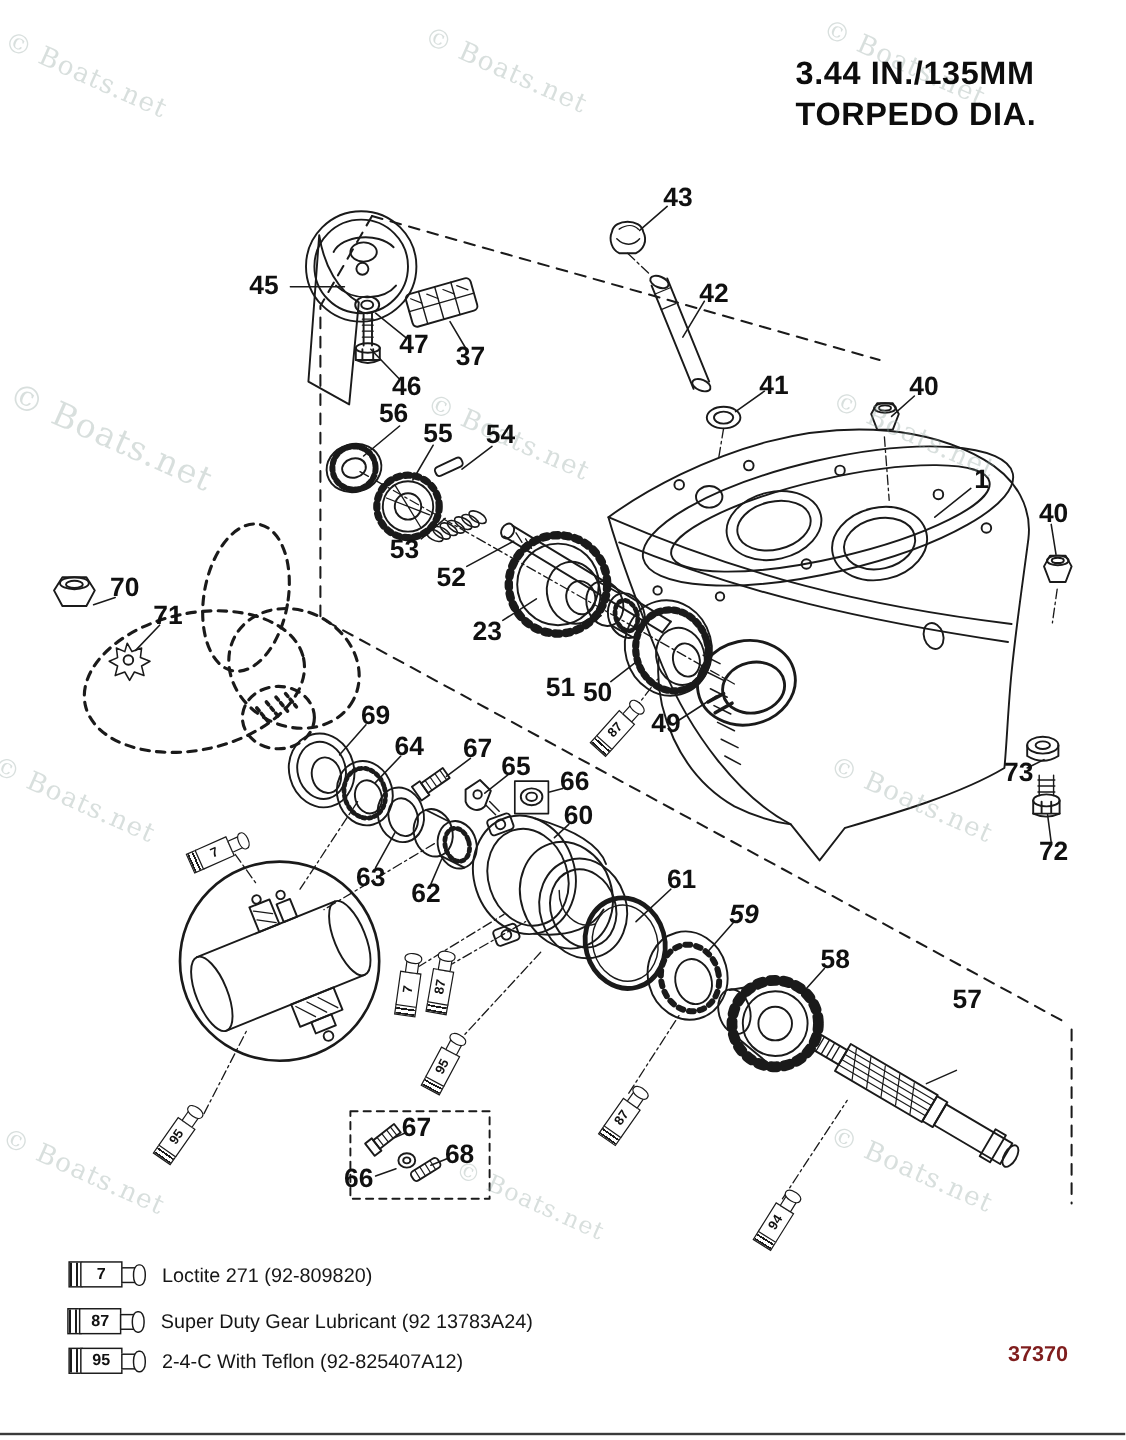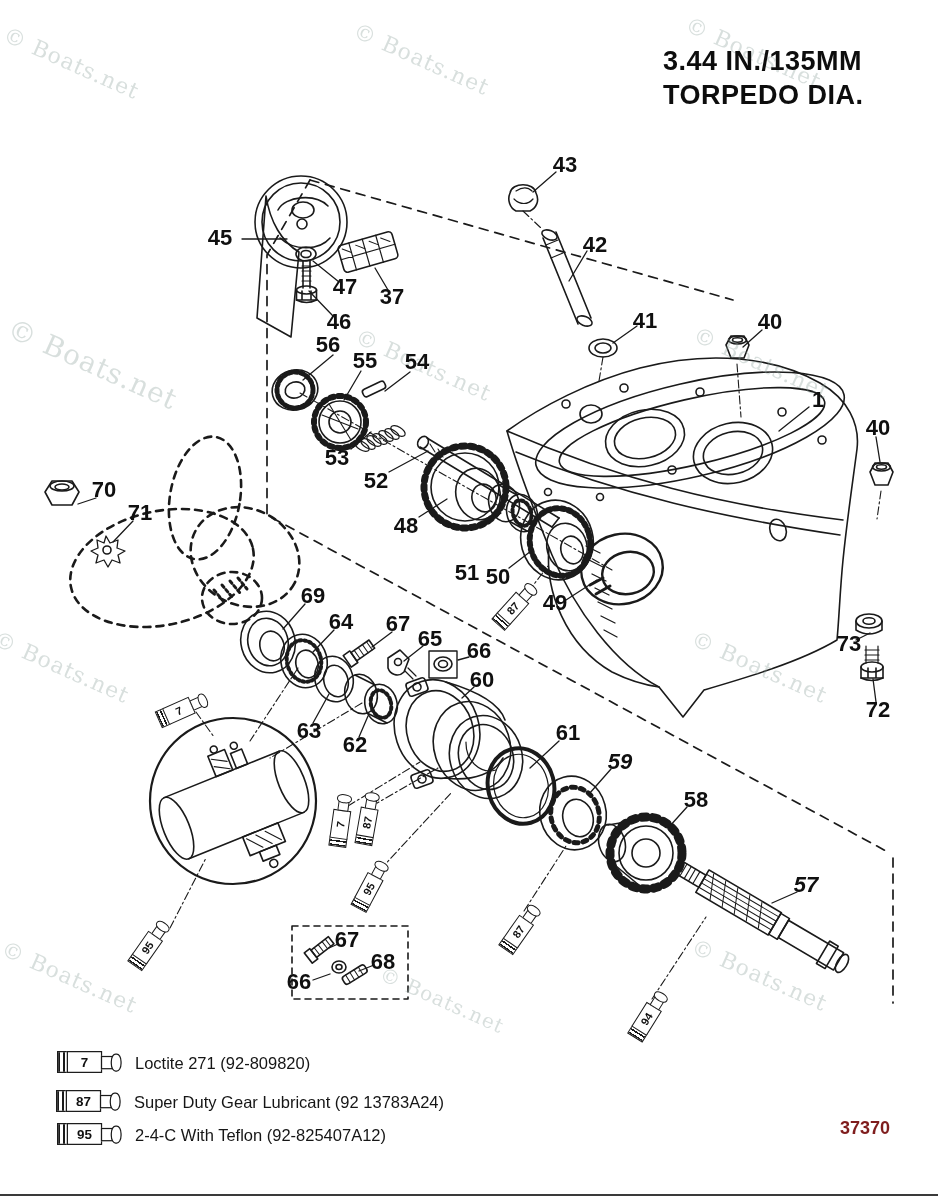--- a/index.html
+++ b/index.html
@@ -465,40 +465,40 @@
       <div class="callout" style="left: 595px; top: 245px;">42</div>
       <div class="callout" style="left: 645px; top: 321px;">41</div>
       <div class="callout" style="left: 770px; top: 322px;">40</div>
       <div class="callout" style="left: 818px; top: 400px;">1</div>
       <div class="callout" style="left: 878px; top: 428px;">40</div>
       <div class="callout" style="left: 328px; top: 345px;">56</div>
       <div class="callout" style="left: 365px; top: 361px;">55</div>
       <div class="callout" style="left: 417px; top: 362px;">54</div>
       <div class="callout" style="left: 337px; top: 458px;">53</div>
       <div class="callout" style="left: 376px; top: 481px;">52</div>
-      <div class="callout" style="left: 406px; top: 526px;">48</div>
+      <div class="callout" style="left: 406px; top: 526px;">23</div>
       <div class="callout" style="left: 467px; top: 537px; margin-top: 36px;">51</div>
       <div class="callout" style="left: 498px; top: 577px;">50</div>
       <div class="callout" style="left: 555px; top: 603px;">49</div>
       <div class="callout" style="left: 104px; top: 490px;">70</div>
       <div class="callout" style="left: 140px; top: 513px;">71</div>
       <div class="callout" style="left: 313px; top: 596px;">69</div>
       <div class="callout" style="left: 341px; top: 622px;">64</div>
       <div class="callout" style="left: 398px; top: 624px;">67</div>
       <div class="callout" style="left: 430px; top: 639px;">65</div>
       <div class="callout" style="left: 479px; top: 651px;">66</div>
       <div class="callout" style="left: 482px; top: 680px;">60</div>
       <div class="callout" style="left: 849px; top: 644px;">73</div>
       <div class="callout" style="left: 878px; top: 710px;">72</div>
       <div class="callout" style="left: 309px; top: 731px;">63</div>
       <div class="callout" style="left: 355px; top: 745px;">62</div>
       <div class="callout" style="left: 568px; top: 733px;">61</div>
       <div class="callout" style="left: 620px; top: 762px; font-style: italic;">59</div>
       <div class="callout" style="left: 696px; top: 800px;">58</div>
-      <div class="callout" style="left: 806px; top: 885px; font-style: italic;">57</div>
+      <div class="callout" style="left: 806px; top: 833px;">57</div>
       <div class="callout" style="left: 347px; top: 940px;">67</div>
       <div class="callout" style="left: 383px; top: 962px;">68</div>
       <div class="callout" style="left: 299px; top: 982px;">66</div>
     </div>
 
   <div class="title-block">
     <div>3.44 IN./135MM</div>
     <div>TORPEDO DIA.</div>
   </div>
 

